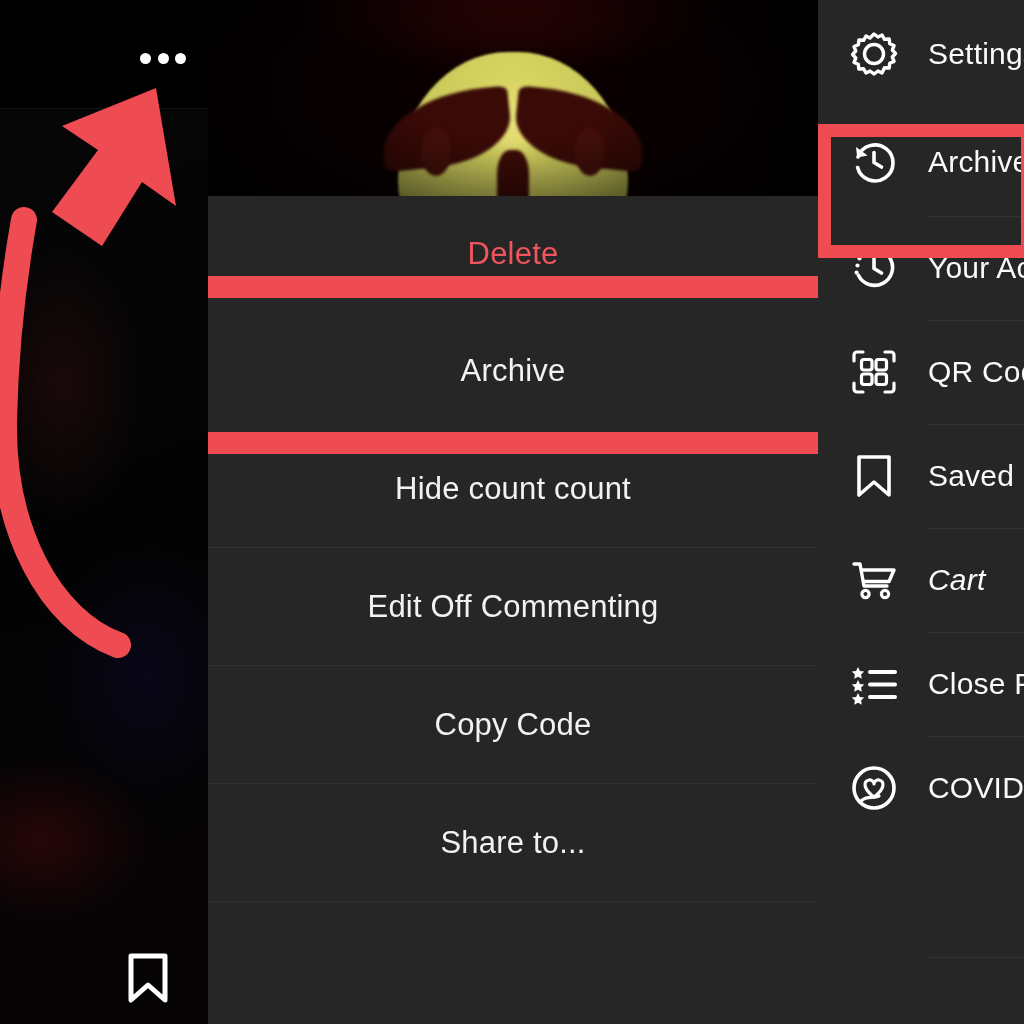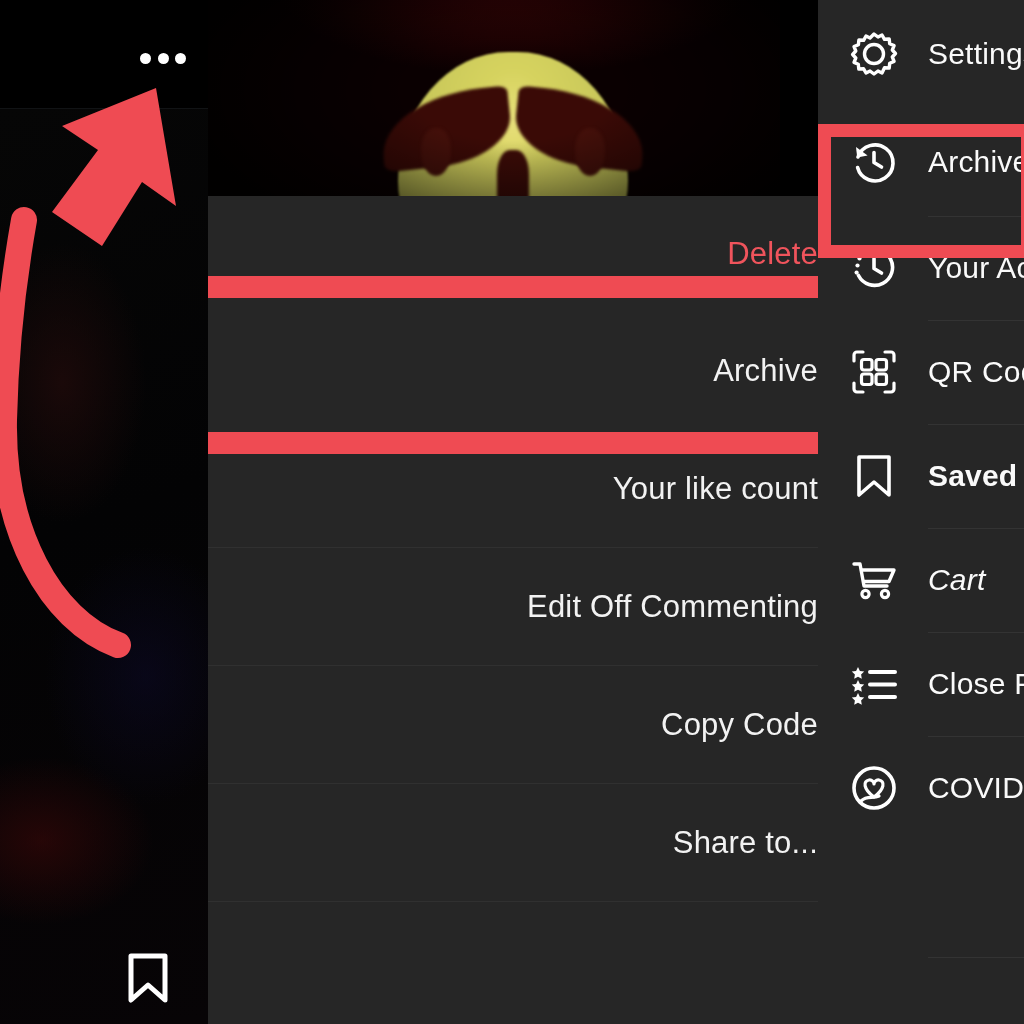--- a/index.html
+++ b/index.html
@@ -141,21 +141,21 @@
     width: 610px;
     height: 828px;
     background: #262626;
     overflow: hidden;
   }
   .sheet-item {
     position: relative;
     height: 118px;
     display: flex;
     align-items: center;
-    justify-content: flex-end;
+    justify-content: center;
     color: #f2f2f2;
     font-size: 31px;
     letter-spacing: .2px;
     box-sizing: border-box;
     border-bottom: 1px solid #303030;
   }
   .sheet-item.destructive { color: #f0545c; }
   .sheet-item.first { height: 116px; border-bottom: none; }
   .sheet-item.archive-row { height: 118px; border-bottom: none; }
 
@@ -266,21 +266,21 @@
 
     <div class="sheet-item destructive first">
       <span>Delete</span>
     </div>
 
     <div class="sheet-item archive-row">
       <span>Archive</span>
     </div>
 
     <div class="sheet-item">
-      <span>Your like count</span>
+      <span>Hide count count</span>
     </div>
 
     <div class="sheet-item">
       <span>Edit Off Commenting</span>
     </div>
 
 
     <div class="sheet-item">
       <span>Copy Code</span>
     </div>
@@ -341,21 +341,21 @@
           <rect x="12.5" y="12.5" width="10.5" height="10.5" rx="2.4" fill="none" stroke="#fff" stroke-width="3.2"></rect>
           <rect x="27" y="12.5" width="10.5" height="10.5" rx="2.4" fill="none" stroke="#fff" stroke-width="3.2"></rect>
           <rect x="12.5" y="27" width="10.5" height="10.5" rx="2.4" fill="none" stroke="#fff" stroke-width="3.2"></rect>
           <rect x="27" y="27" width="10.5" height="10.5" rx="2.4" fill="none" stroke="#fff" stroke-width="3.2"></rect>
         </svg>
       </span>
       <span class="drawer-label">QR Code</span>
       <div class="drawer-sep" style="top:0;"></div>
     </div>
 
-    <div class="drawer-item" style="height:104px;font-weight:bold;">
+    <div class="drawer-item" style="height:104px;">
       <span class="drawer-icon">
         <svg width="50" height="50" viewBox="0 0 50 50">
           <path d="M10 6 H40 V44 L25 31 L10 44 Z" fill="none" stroke="#fff" stroke-width="3.6" stroke-linejoin="round"></path>
         </svg>
       </span>
       <span class="drawer-label">Saved</span>
       <div class="drawer-sep" style="top:0;"></div>
     </div>
 
     <div class="drawer-item" style="height:104px;font-style:italic;">

